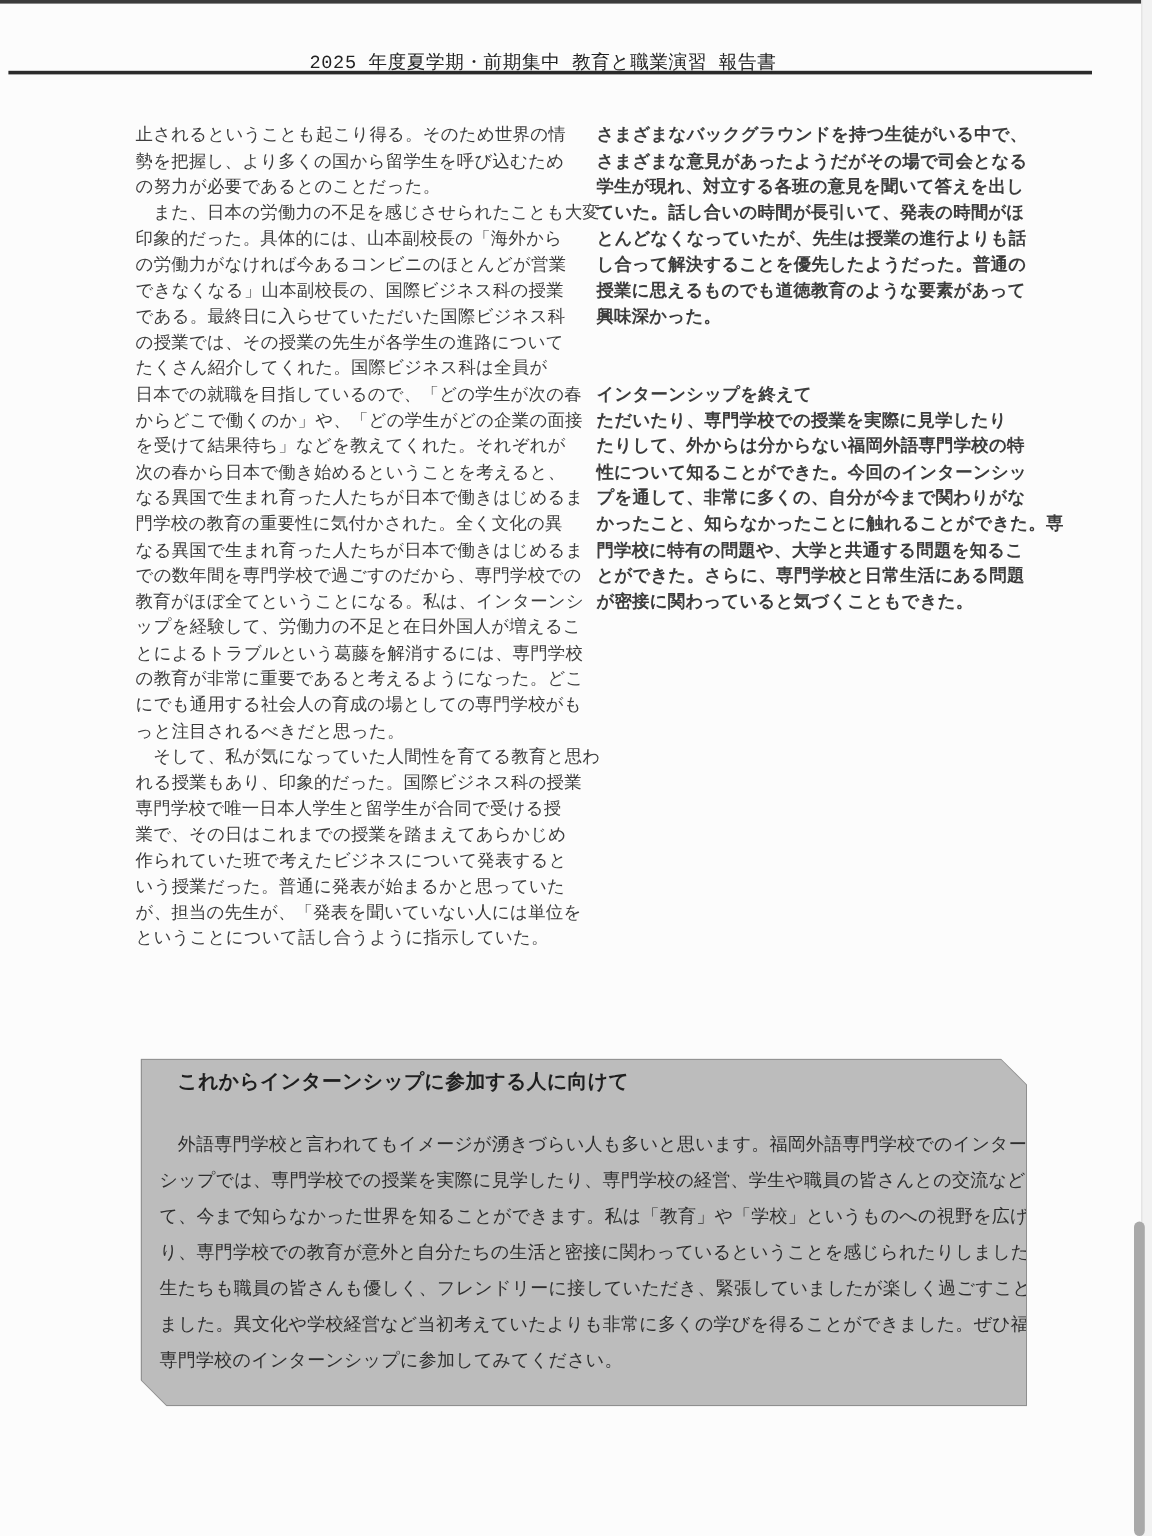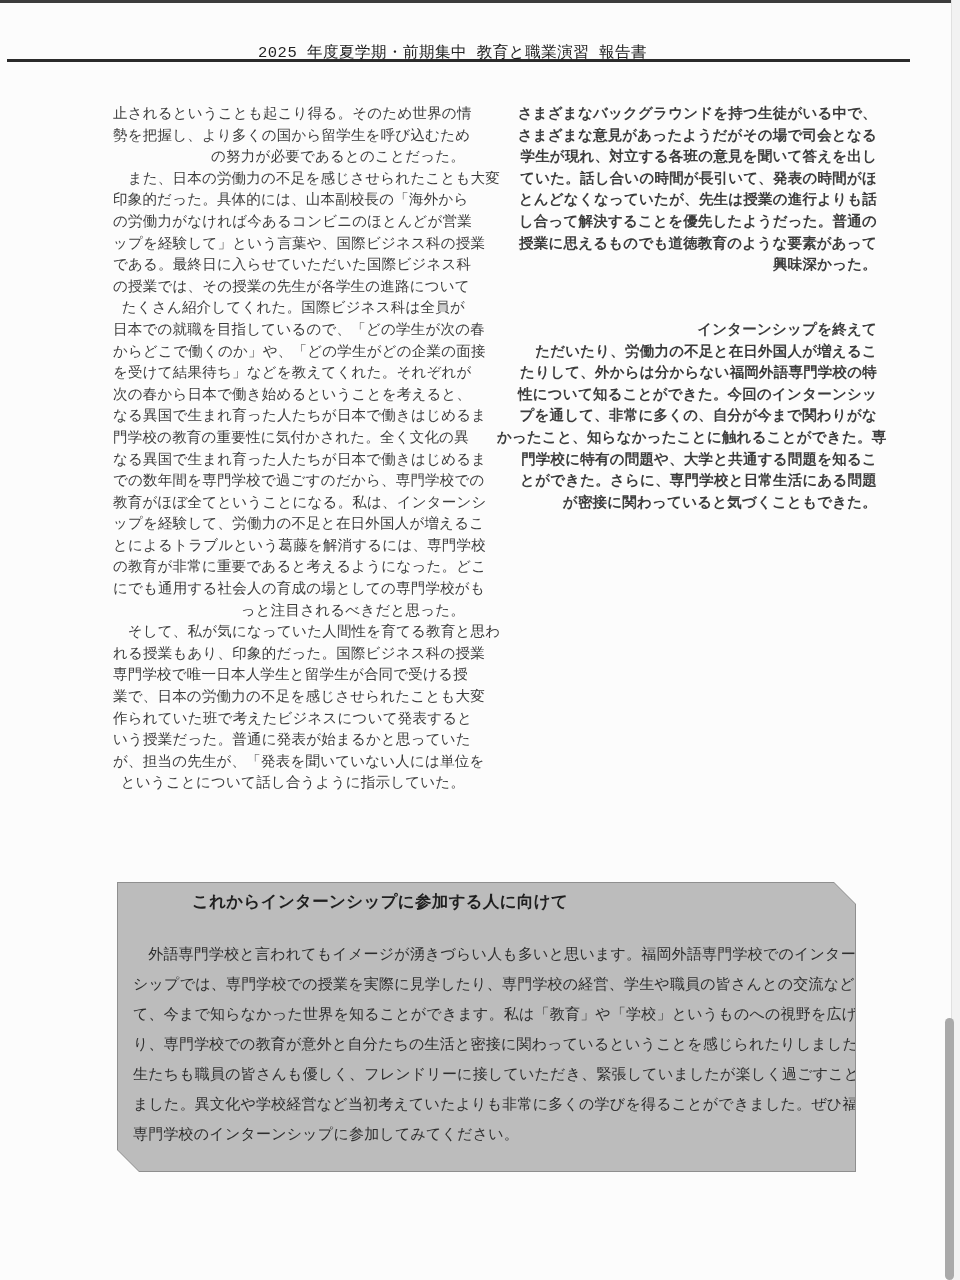--- a/index.html
+++ b/index.html
@@ -39,21 +39,20 @@
     position: absolute;
     top: 59px;
     left: 7px;
     width: 903px;
     height: 2.5px;
     background: #2b2b2b;
   }
   .text-col {
     position: absolute;
     top: 103px;
-    text-align: right;
   }
   .text-col .tline {
     font-size: 14.5px;
     line-height: 21.6px;
     color: #3d3d3d;
     white-space: pre;
     letter-spacing: 0.2px;
   }
   .col-left  { left: 113px; width: 352px; }
   .col-right { left: 497px; width: 380px; font-weight: bold; }
@@ -76,21 +75,20 @@
   }
   .callout-heading {
     position: absolute;
     top: 8px;
     left: 30px;
     font-size: 16.5px;
     font-weight: bold;
     color: #1f1f1f;
     white-space: pre;
     letter-spacing: 0.3px;
-    margin-left: 44px;
   }
   .callout-body {
     position: absolute;
     top: 56px;
     left: 15px;
     width: 712px;
   }
   .callout-body .tline {
     font-size: 15px;
     line-height: 30px;
@@ -130,61 +128,61 @@
 
   <div class="header-rule"></div>
 
   <div class="text-col col-left">
       <div class="tline">止されるということも起こり得る。そのため世界の情</div>
       <div class="tline">勢を把握し、より多くの国から留学生を呼び込むため</div>
       <div class="tline">の努力が必要であるとのことだった。</div>
       <div class="tline">　また、日本の労働力の不足を感じさせられたことも大変</div>
       <div class="tline">印象的だった。具体的には、山本副校長の「海外から</div>
       <div class="tline">の労働力がなければ今あるコンビニのほとんどが営業</div>
-      <div class="tline">ップを経験して」という言葉や、国際ビジネス科の授業</div>
+      <div class="tline">できなくなる」山本副校長の、国際ビジネス科の授業</div>
       <div class="tline">である。最終日に入らせていただいた国際ビジネス科</div>
       <div class="tline">の授業では、その授業の先生が各学生の進路について</div>
       <div class="tline">たくさん紹介してくれた。国際ビジネス科は全員が</div>
       <div class="tline">日本での就職を目指しているので、「どの学生が次の春</div>
       <div class="tline">からどこで働くのか」や、「どの学生がどの企業の面接</div>
       <div class="tline">を受けて結果待ち」などを教えてくれた。それぞれが</div>
       <div class="tline">次の春から日本で働き始めるということを考えると、</div>
       <div class="tline">なる異国で生まれ育った人たちが日本で働きはじめるま</div>
       <div class="tline">門学校の教育の重要性に気付かされた。全く文化の異</div>
       <div class="tline">なる異国で生まれ育った人たちが日本で働きはじめるま</div>
       <div class="tline">での数年間を専門学校で過ごすのだから、専門学校での</div>
       <div class="tline">教育がほぼ全てということになる。私は、インターンシ</div>
       <div class="tline">ップを経験して、労働力の不足と在日外国人が増えるこ</div>
       <div class="tline">とによるトラブルという葛藤を解消するには、専門学校</div>
       <div class="tline">の教育が非常に重要であると考えるようになった。どこ</div>
       <div class="tline">にでも通用する社会人の育成の場としての専門学校がも</div>
       <div class="tline">っと注目されるべきだと思った。</div>
       <div class="tline">　そして、私が気になっていた人間性を育てる教育と思わ</div>
       <div class="tline">れる授業もあり、印象的だった。国際ビジネス科の授業</div>
       <div class="tline">専門学校で唯一日本人学生と留学生が合同で受ける授</div>
-      <div class="tline">業で、日本の労働力の不足を感じさせられたことも大変</div>
+      <div class="tline">業で、その日はこれまでの授業を踏まえてあらかじめ</div>
       <div class="tline">作られていた班で考えたビジネスについて発表すると</div>
       <div class="tline">いう授業だった。普通に発表が始まるかと思っていた</div>
       <div class="tline">が、担当の先生が、「発表を聞いていない人には単位を</div>
       <div class="tline">ということについて話し合うように指示していた。</div>
     </div>
 
   <div class="text-col col-right">
       <div class="tline">さまざまなバックグラウンドを持つ生徒がいる中で、</div>
       <div class="tline">さまざまな意見があったようだがその場で司会となる</div>
       <div class="tline">学生が現れ、対立する各班の意見を聞いて答えを出し</div>
       <div class="tline">ていた。話し合いの時間が長引いて、発表の時間がほ</div>
       <div class="tline">とんどなくなっていたが、先生は授業の進行よりも話</div>
       <div class="tline">し合って解決することを優先したようだった。普通の</div>
       <div class="tline">授業に思えるものでも道徳教育のような要素があって</div>
       <div class="tline">興味深かった。</div>
       <div class="tline">&nbsp;</div>
       <div class="tline">&nbsp;</div>
       <div class="tline">インターンシップを終えて</div>
-      <div class="tline">ただいたり、労働力の不足と在日外国人が増えるこ</div>
+      <div class="tline">ただいたり、専門学校での授業を実際に見学したり</div>
       <div class="tline">たりして、外からは分からない福岡外語専門学校の特</div>
       <div class="tline">性について知ることができた。今回のインターンシッ</div>
       <div class="tline">プを通して、非常に多くの、自分が今まで関わりがな</div>
       <div class="tline">かったこと、知らなかったことに触れることができた。専</div>
       <div class="tline">門学校に特有の問題や、大学と共通する問題を知るこ</div>
       <div class="tline">とができた。さらに、専門学校と日常生活にある問題</div>
       <div class="tline">が密接に関わっていると気づくこともできた。</div>
     </div>
 
   <div class="callout-shell" style="background: rgb(143, 143, 143);">

